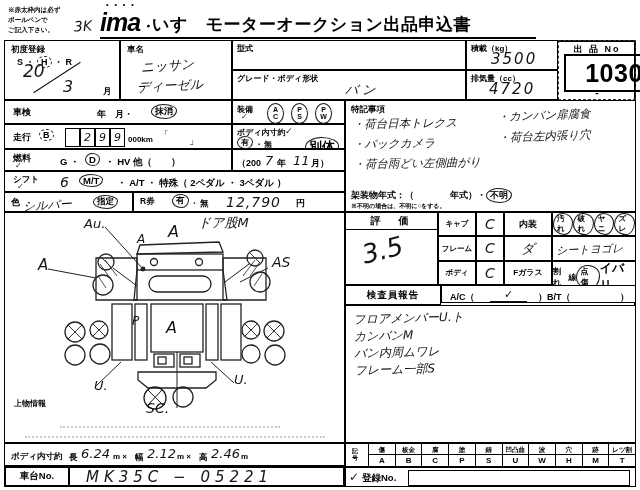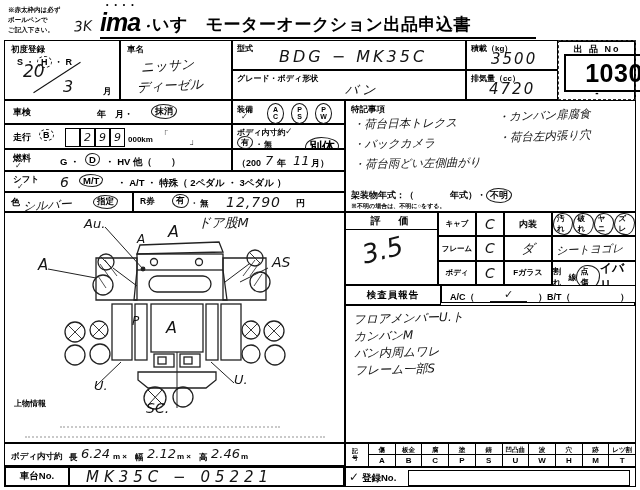--- a/index.html
+++ b/index.html
@@ -57,21 +57,20 @@
   </div>
 
   <div class="cell" style="left:120px;top:40px;width:112px;height:60px;">
     <div class="lbl" style="position:absolute;left:6px;top:3px;">車名</div>
     <div class="hw" style="position:absolute;left:20px;top:16px;font-size:13px;transform:rotate(-4deg);">ニッサン</div>
     <div class="hw" style="position:absolute;left:16px;top:36px;font-size:13px;transform:rotate(-3deg);">ディーゼル</div>
   </div>
 
   <div class="cell" style="left:232px;top:40px;width:234px;height:30px;">
     <div class="sm" style="position:absolute;left:4px;top:2px;">型式</div>
-    <div class="hw" style="position:absolute;left:46px;top:6px;font-size:16px;letter-spacing:3px;">BDG − MK35C</div>
   </div>
   <div class="cell" style="left:232px;top:70px;width:234px;height:30px;">
     <div class="sm" style="position:absolute;left:4px;top:2px;">グレード・ボディ形状</div>
     <div class="hw" style="position:absolute;left:112px;top:10px;font-size:13px;letter-spacing:4px;">バン</div>
   </div>
 
   <div class="cell" style="left:466px;top:40px;width:92px;height:30px;">
     <div class="sm" style="position:absolute;left:4px;top:2px;">積載（kg）</div>
     <div class="hw" style="position:absolute;left:24px;top:9px;font-size:15px;letter-spacing:2px;">3500</div>
   </div>

